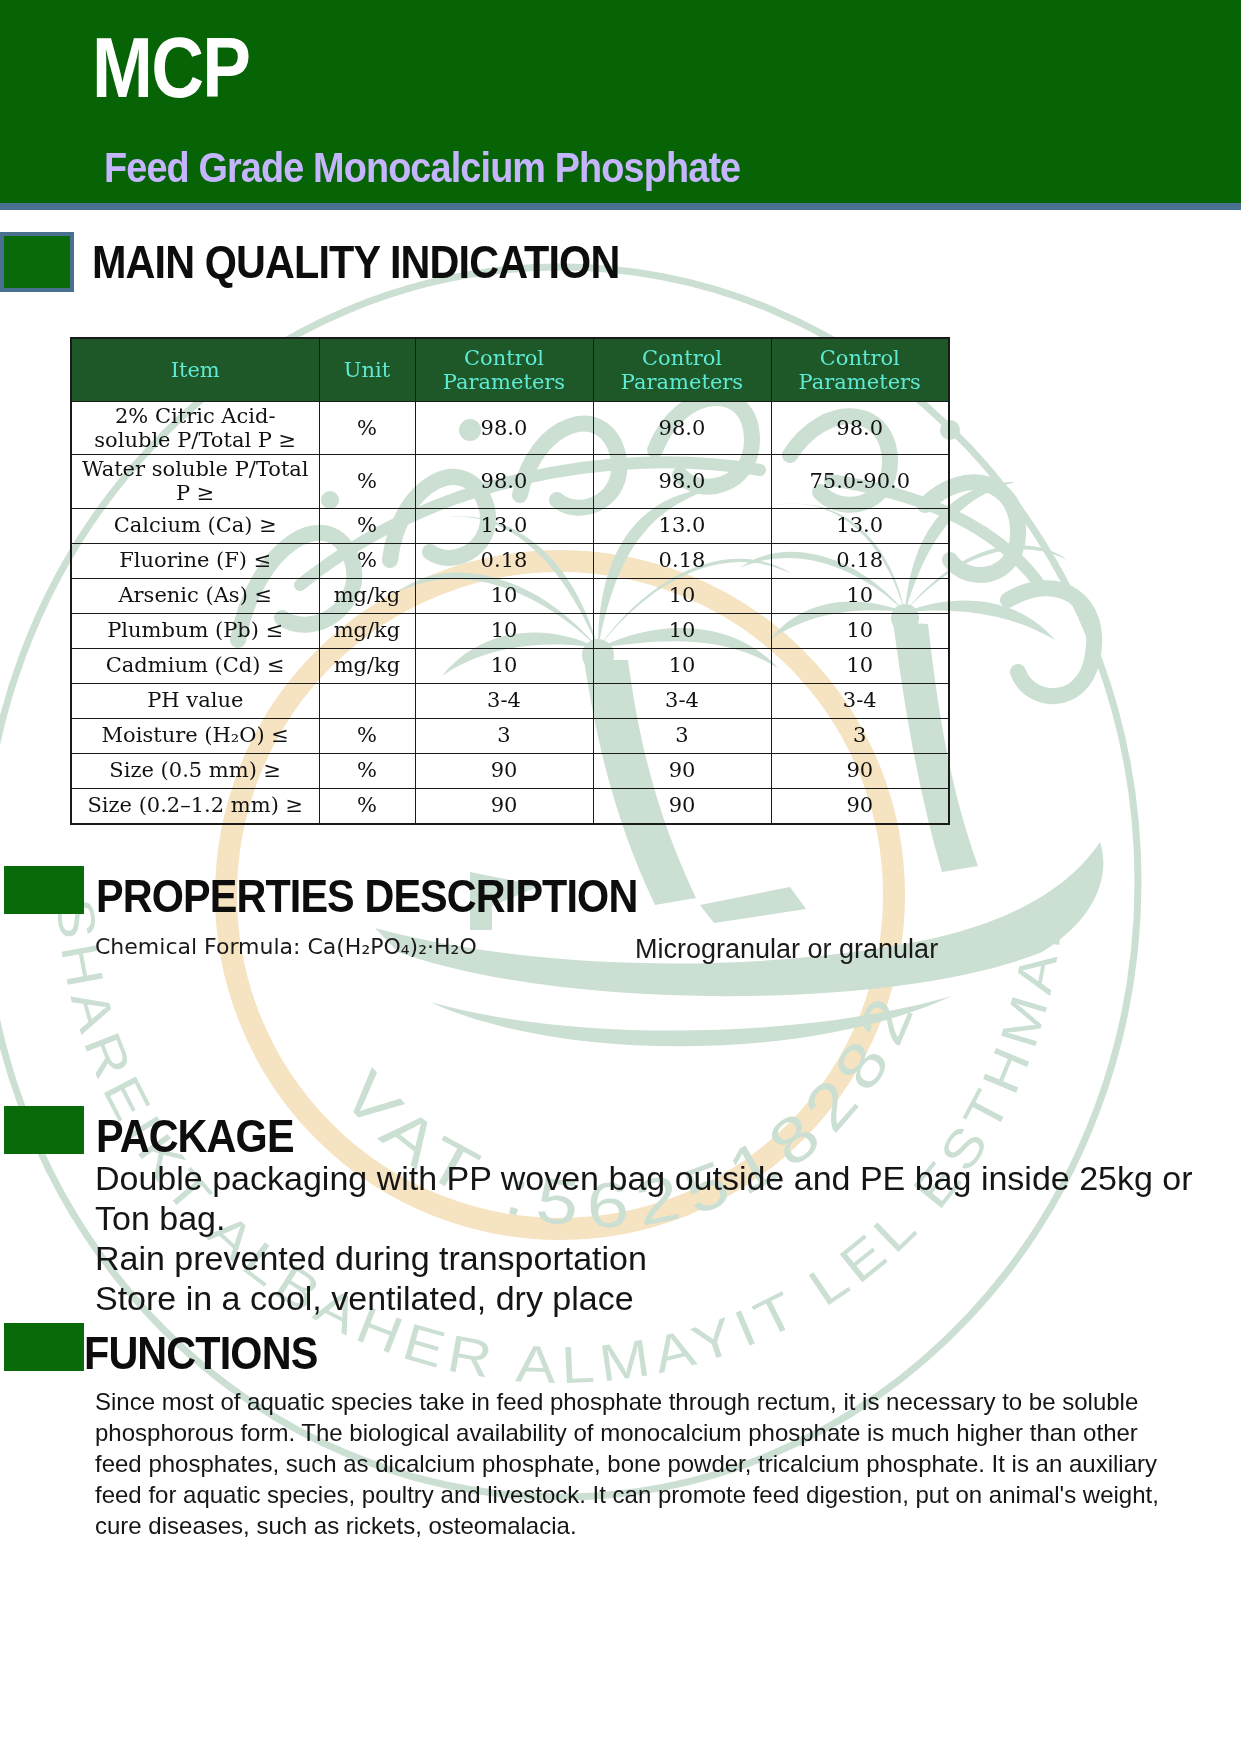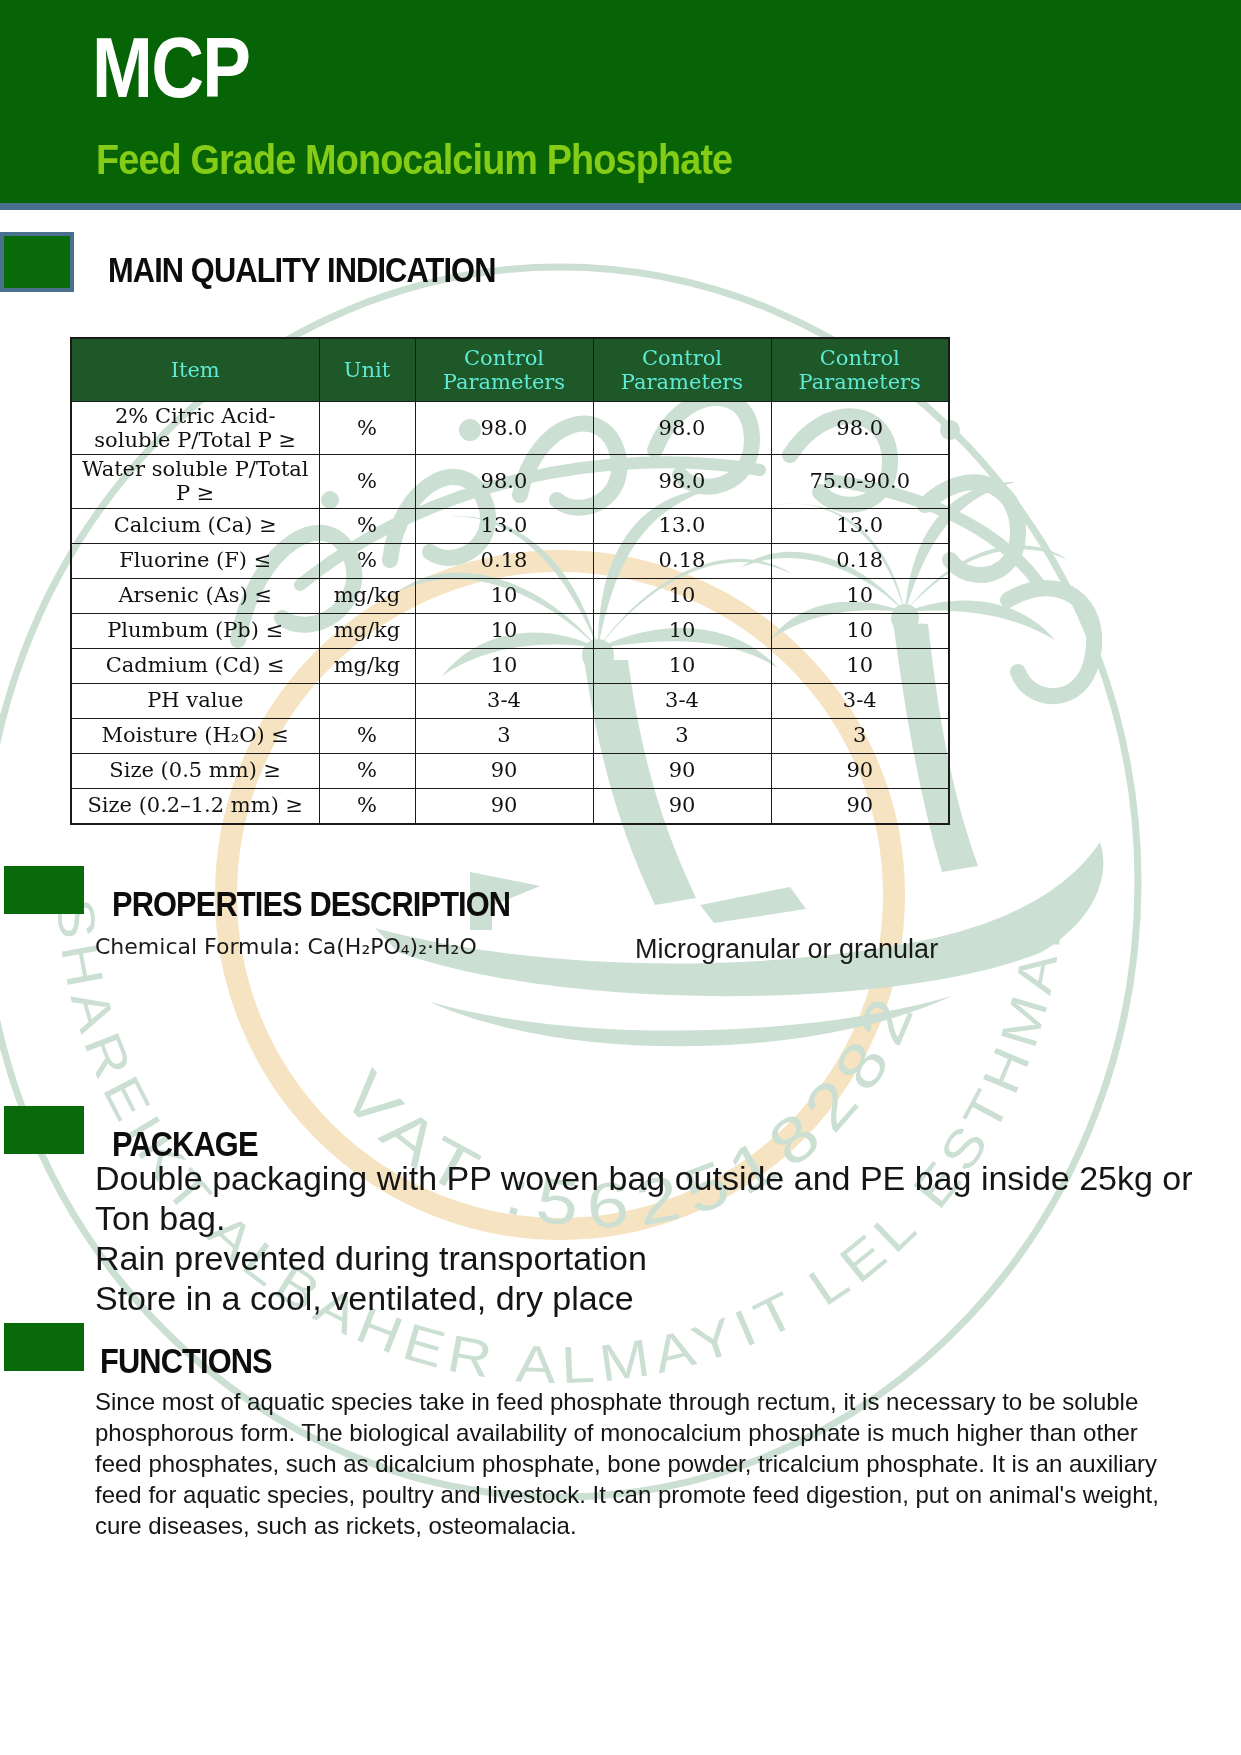--- a/index.html
+++ b/index.html
@@ -16,32 +16,32 @@
   .banner{
     position:absolute;left:0;top:0;width:1241px;height:203px;
     background:#066306;border-bottom:7px solid #49708f;z-index:2;
   }
   .product-title{
     position:absolute;left:88px;top:20px;margin:4px;
     color:#ffffff;font-size:86px;font-weight:700;line-height:1;
     letter-spacing:-2px;
   }
   .product-subtitle{
-    position:absolute;left:88px;top:128px;margin:8px;
-    color:#84cc16;font-size:43px;font-weight:700;line-height:1.1;
+    position:absolute;left:88px;top:128px;margin:16px;
+    color:#c4b5fd;font-size:43px;font-weight:700;line-height:1.1;
     letter-spacing:-1px;
   }
   .cond{display:inline-block;transform:scaleX(.88);transform-origin:0 50%;}
   .cond85{display:inline-block;transform:scaleX(.85);transform-origin:0 50%;}
   
   .marker{position:absolute;background:#086a08;z-index:1;}
   .marker-bordered{border:4px solid #49708f;box-sizing:border-box;}
   .section-heading{
-    position:absolute;margin:16px;color:#0d0d0d;
-    font-size:35px;font-weight:700;letter-spacing:-1px;z-index:1;white-space:nowrap;
+    position:absolute;margin:0;color:#0d0d0d;
+    font-size:47px;font-weight:700;letter-spacing:-1px;z-index:1;white-space:nowrap;
   }
   
   .qtable{
     position:absolute;left:70px;top:337px;width:878px;z-index:1;
     border-collapse:collapse;table-layout:fixed;
     font-family:"DejaVu Serif", serif;font-size:21px;color:#111;
   }
   .qtable th,.qtable td{
     border:1.5px solid #1a1a1a;text-align:center;vertical-align:middle;
     padding:2px 6px;line-height:1.15;background:transparent;

